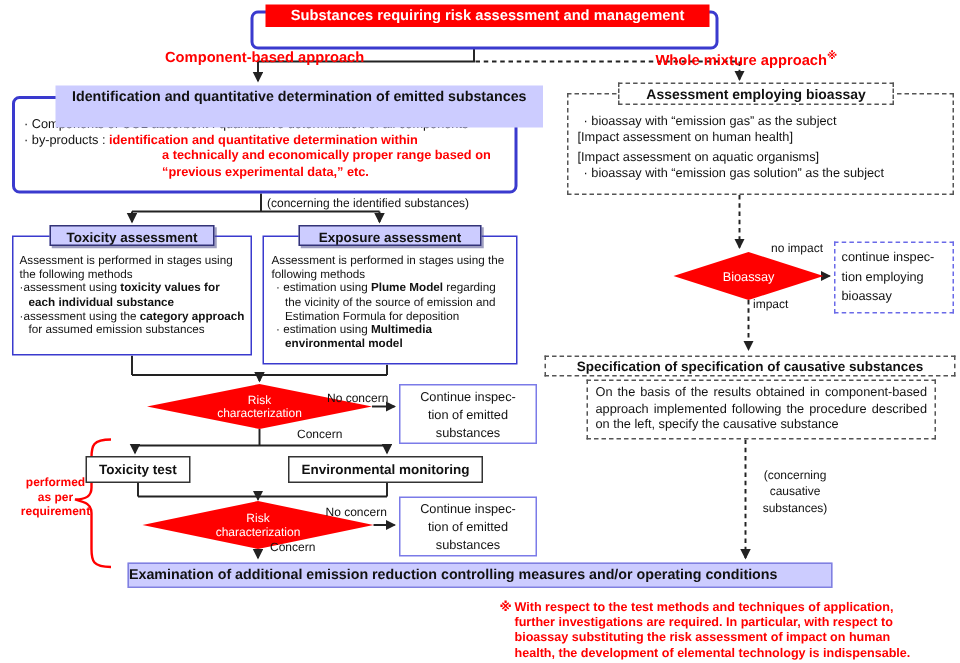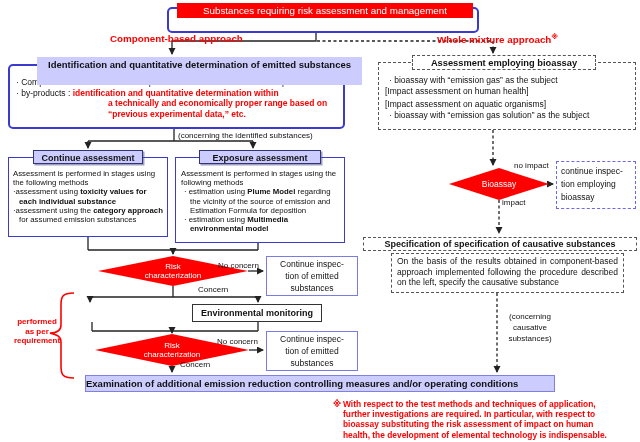--- a/index.html
+++ b/index.html
@@ -66,21 +66,21 @@
       <path stroke-dasharray="3,2.5" d="M499,200 V233" marker-end="url(#arw)"></path>
       <path stroke-dasharray="3,2.5" d="M497,293 V372" marker-end="url(#arw)"></path>
     </g>
     <polygon points="98,271 173,256 248,271 173,286" fill="#ff0000"></polygon>
     <polygon points="95,350 172,334 249,350 172,366" fill="#ff0000"></polygon>
     <polygon points="449,184 499,168 549,184 499,200" fill="#ff0000"></polygon>
     <path d="M74,293 C62,293 61,297 61,305 L61,325 C61,331 57,333 50,333 C57,335 61,336 61,342 L61,366 C61,374 62,378 74,378" stroke="#f00" stroke-width="1.6" fill="none"></path>
   </svg>
 
   <div class="box bluebox" style="left:167px;top:7px;width:312px;height:26px;"></div>
-  <div class="abs" style="left:177px;top:3px;width:296px;height:15px;background:#ff0000;color:#fff;font-weight:normal;font-size:9.8px;line-height:15px;text-align:center;z-index:3;">
+  <div class="abs" style="left:177px;top:3px;width:296px;height:15px;background:#ff0000;color:#fff;font-weight:bold;font-size:9.8px;line-height:15px;text-align:center;z-index:3;">
     <span>Substances requiring risk assessment and management</span>
   </div>
 
   <div class="abs red bold" style="left:110px;top:33px;font-size:9.8px;z-index:3;">Component-based approach</div>
   <div class="abs red bold" style="left:437px;top:33px;font-size:9.8px;z-index:3;">
     <span>Whole mixture approach</span><sup style="font-size:7px;">※</sup>
   </div>
 
   <div class="box bluebox" style="left:8px;top:64px;width:337px;height:65px;">
     <div class="bodytext" style="padding:11px 4px 0 6px;">
@@ -100,21 +100,21 @@
     <div class="smalltext" style="padding:11px 3px 0 4px;">
       <div>Assessment is performed in stages using the following methods</div>
       <div class="bullet">
         <span>·assessment using </span><span class="bold">toxicity values for each individual substance</span>
       </div>
       <div class="bullet">
         <span>·assessment using the </span><span class="bold">category approach</span><span> for assumed emission substances</span>
       </div>
     </div>
   </div>
-  <div class="titlebadge navy-border" style="left:33px;top:150px;width:110px;height:14px;font-size:9px;line-height:14px;">Continue assessment</div>
+  <div class="titlebadge navy-border" style="left:33px;top:150px;width:110px;height:14px;font-size:9px;line-height:14px;">Toxicity assessment</div>
 
   <div class="box" style="left:175px;top:157px;width:170px;height:86px;border:1.5px solid #3a3ace;">
     <div class="smalltext" style="padding:11px 3px 0 5px;">
       <div>Assessment is performed in stages using the following methods</div>
       <div class="bullet" style="padding-left:9px;text-indent:-6px;">
         <span>· estimation using </span><span class="bold">Plume Model</span><span> regarding the vicinity of the source of emission and Estimation Formula for deposition</span>
       </div>
       <div class="bullet" style="padding-left:9px;text-indent:-6px;">
         <span>· estimation using </span><span class="bold">Multimedia environmental model</span>
       </div>
@@ -123,20 +123,21 @@
   <div class="titlebadge navy-border" style="left:199px;top:150px;width:122px;height:14px;font-size:9px;line-height:14px;">Exposure assessment</div>
 
   <div class="diamond-text" style="left:123px;top:262px;width:100px;">Risk
 characterization</div>
   <div class="lbl" style="left:218px;top:261px;">No concern</div>
   <div class="lbl" style="left:198px;top:285px;">Concern</div>
   <div class="box contbox" style="left:266px;top:256px;width:92px;height:40px;">Continue inspec-
 tion of emitted
 substances</div>
 
+  <div class="box procbox" style="left:57px;top:304px;width:70px;height:18px;line-height:16px;">Toxicity test</div>
   <div class="box procbox" style="left:192px;top:304px;width:130px;height:18px;line-height:16px;">Environmental monitoring</div>
 
   <div class="abs red bold pre" style="left:1px;top:317px;width:50px;font-size:8px;line-height:9.5px;text-align:center;z-index:3;padding-left:11px;">performed
 as per
 requirement</div>
 
   <div class="diamond-text" style="left:122px;top:341px;width:100px;">Risk
 characterization</div>
   <div class="lbl" style="left:217px;top:337px;">No concern</div>
   <div class="lbl" style="left:180px;top:360px;">Concern</div>

